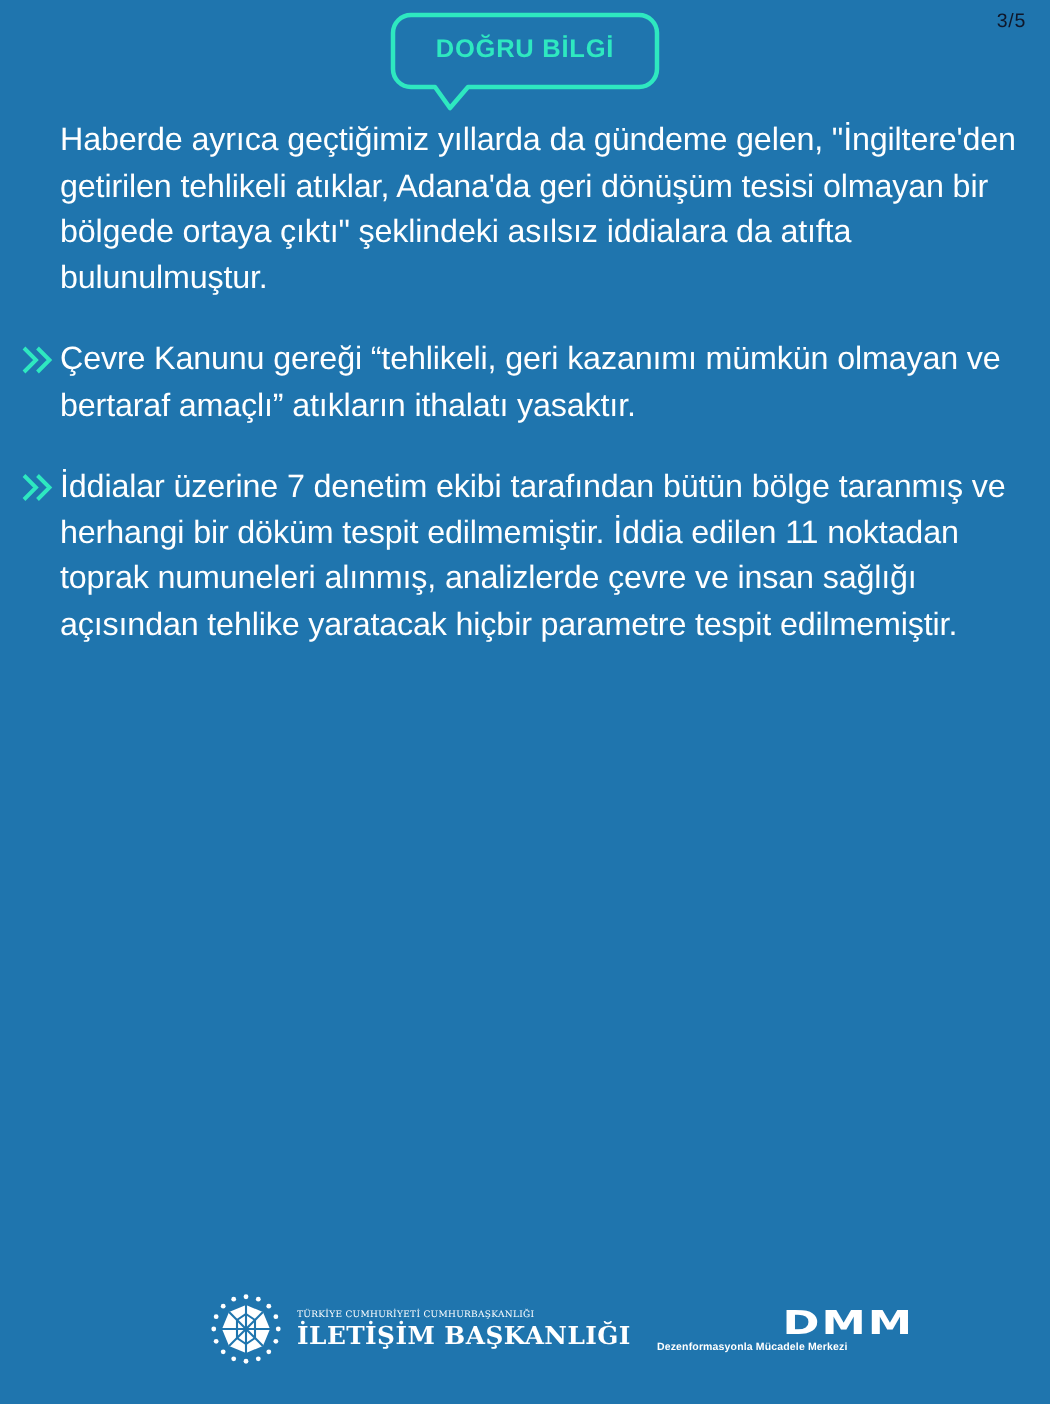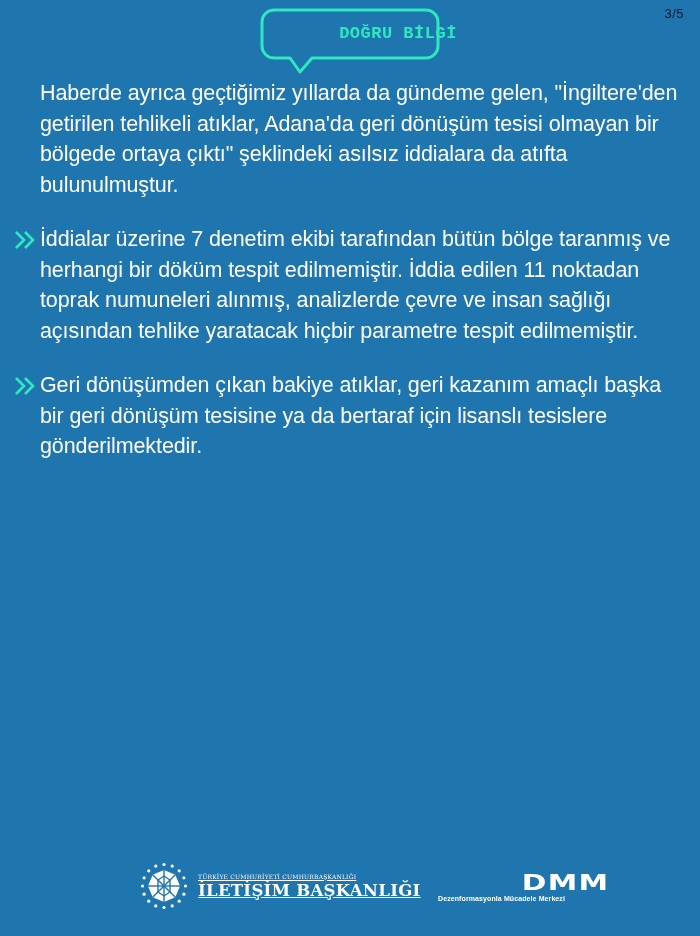--- a/index.html
+++ b/index.html
@@ -14,39 +14,39 @@
     position: absolute; top: 6px; right: 16px;
     font-size: 13px; color: #0f172a; letter-spacing: 0.5px;
   }
   .badge {
     position: absolute; left: 260px; top: 8px; width: 180px; height: 54px;
   }
   .badge svg { position: absolute; left: 0; top: 0; }
   .badge-label {
     position: absolute; left: 0; top: 0; width: 180px; height: 50px;
     display: flex; align-items: center; justify-content: center;
-    font-family: Liberation Mono, monospace; font-weight: bold;
-    font-size: 17px; letter-spacing: 0.5px; color: #2ee8c0; margin-left: 48px;
+    font-family: Liberation Sans, sans-serif; font-weight: bold;
+    font-size: 17px; letter-spacing: 0.5px; color: #2ee8c0;
   }
   .content {
     position: absolute; left: 40px; top: 78px; width: 640px;
   }
   .intro {
     font-size: 21.5px; line-height: 30.5px; margin: 0 0 24px 0;
     letter-spacing: -0.1px;
   }
   .bullet {
     position: relative; font-size: 21.5px; line-height: 30.5px;
     margin: 0 0 24px 0; letter-spacing: -0.1px;
   }
   .bullet .chev {
     position: absolute; left: -27px; top: 6px; width: 26px; height: 20px;
   }
   .footer-left {
-    position: absolute; left: 140px; top: 862px; display: flex; align-items: center; text-decoration: underline;
+    position: absolute; left: 140px; top: 862px; display: flex; align-items: center;
   }
   .emblem { width: 48px; height: 48px; }
   .inst-text { margin-left: 10px; font-family: "DejaVu Serif", "Liberation Serif", serif; }
   .inst-small { font-size: 6px; letter-spacing: 0.2px; color: #ffffff; }
   .inst-big { font-size: 16.5px; font-weight: bold; letter-spacing: 0.3px; margin-top: 1px; }
   .footer-right {
     position: absolute; left: 438px; top: 874px; text-align: right;
   }
   .dmm-logo {
     font-family: "DejaVu Sans", sans-serif; font-weight: bold; font-size: 22px;
@@ -62,35 +62,35 @@
 <div class="badge">
   <svg width="180" height="72" viewBox="0 0 180 72">
     <path d="M14 2 H166 A12 12 0 0 1 178 14 V38 A12 12 0 0 1 166 50 H52 L40 64 L30 50 H14 A12 12 0 0 1 2 38 V14 A12 12 0 0 1 14 2 Z" fill="none" stroke="#2ee8c0" stroke-width="3" stroke-linejoin="round"></path>
   </svg>
   <div class="badge-label">DOĞRU BİLGİ</div>
 </div>
 
 <div class="content">
   <p class="intro">Haberde ayrıca geçtiğimiz yıllarda da gündeme gelen, "İngiltere'den getirilen tehlikeli atıklar, Adana'da geri dönüşüm tesisi olmayan bir bölgede ortaya çıktı" şeklindeki asılsız iddialara da atıfta bulunulmuştur.</p>
 
+  <p class="bullet">
+    <svg class="chev" viewBox="0 0 26 20">
+      <path d="M3 2 L11 10 L3 18 M12 2 L20 10 L12 18" fill="none" stroke="#2ee8c0" stroke-width="2.6" stroke-linejoin="miter"></path>
+    </svg>
+    <span>Çevre Kanunu gereği “tehlikeli, geri kazanımı mümkün olmayan ve bertaraf amaçlı” atıkların ithalatı yasaktır.</span>
+  </p>
 
   <p class="bullet">
     <svg class="chev" viewBox="0 0 26 20">
       <path d="M3 2 L11 10 L3 18 M12 2 L20 10 L12 18" fill="none" stroke="#2ee8c0" stroke-width="2.6"></path>
     </svg>
     <span>İddialar üzerine 7 denetim ekibi tarafından bütün bölge taranmış ve herhangi bir döküm tespit edilmemiştir. İddia edilen 11 noktadan toprak numuneleri alınmış, analizlerde çevre ve insan sağlığı açısından tehlike yaratacak hiçbir parametre tespit edilmemiştir.</span>
   </p>
 
 
-  <p class="bullet">
-    <svg class="chev" viewBox="0 0 26 20">
-      <path d="M3 2 L11 10 L3 18 M12 2 L20 10 L12 18" fill="none" stroke="#2ee8c0" stroke-width="2.6"></path>
-    </svg>
-    <span>Geri dönüşümden çıkan bakiye atıklar, geri kazanım amaçlı başka bir geri dönüşüm tesisine ya da bertaraf için lisanslı tesislere gönderilmektedir.</span>
-  </p>
 </div>
 
 <div class="footer-left">
   <svg class="emblem" viewBox="0 0 48 48">
     <g fill="#ffffff">
       <circle cx="24" cy="2.5" r="1.6"></circle>
         <circle cx="32.2" cy="4.1" r="1.6"></circle>
         <circle cx="39.2" cy="8.8" r="1.6"></circle>
       <circle cx="43.9" cy="15.8" r="1.6"></circle>
         <circle cx="45.5" cy="24" r="1.6"></circle>

